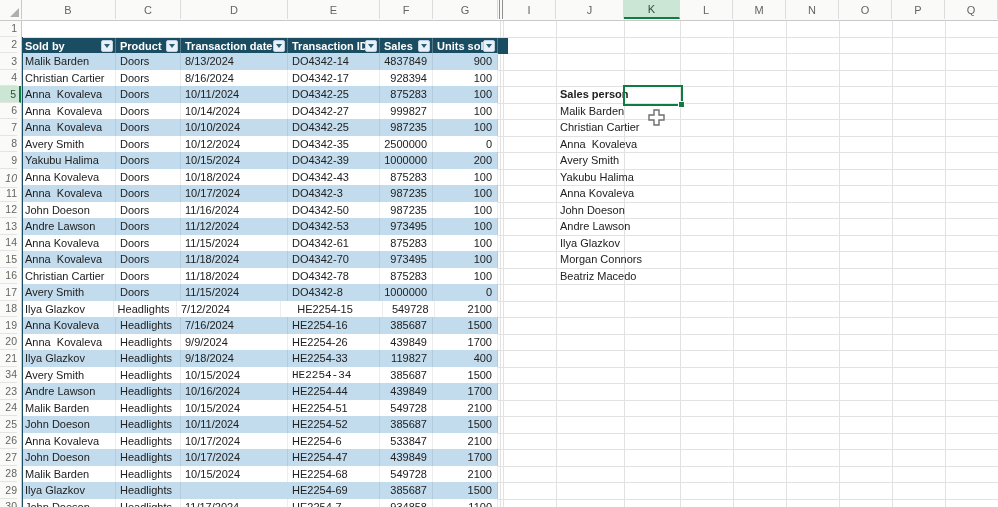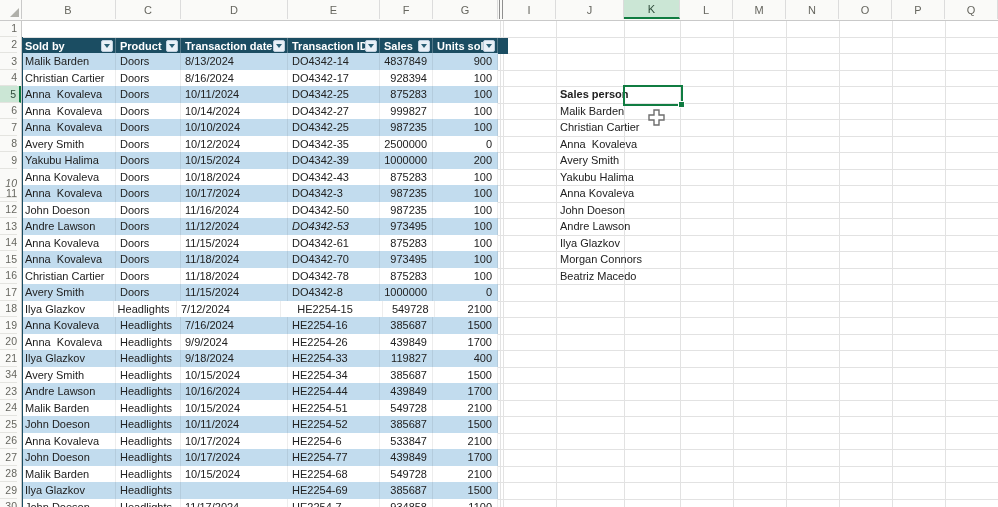--- a/index.html
+++ b/index.html
@@ -126,21 +126,21 @@
   <div id="gutter">
       <div class="rownum" style="top: 0px; height: 16.5px;">1</div>
       <div class="rownum" style="top: 16.5px; height: 16.5px;">2</div>
       <div class="rownum" style="top: 33px; height: 16.5px;">3</div>
       <div class="rownum" style="top: 49.5px; height: 16.5px;">4</div>
       <div class="rownum sel" style="top: 66px; height: 16.5px;">5</div>
       <div class="rownum" style="top: 82.5px; height: 16.5px;">6</div>
       <div class="rownum" style="top: 99px; height: 16.5px;">7</div>
       <div class="rownum" style="top: 115.5px; height: 16.5px;">8</div>
       <div class="rownum" style="top: 132px; height: 16.5px;">9</div>
-      <div class="rownum" style="top: 148.5px; height: 29px; font-style: italic;">10</div>
+      <div class="rownum" style="top: 148.5px; height: 19px; font-style: italic;">10</div>
       <div class="rownum" style="top: 165px; height: 16.5px;">11</div>
       <div class="rownum" style="top: 181.5px; height: 16.5px;">12</div>
       <div class="rownum" style="top: 198px; height: 16.5px;">13</div>
       <div class="rownum" style="top: 214.5px; height: 16.5px;">14</div>
       <div class="rownum" style="top: 231px; height: 16.5px;">15</div>
       <div class="rownum" style="top: 247.5px; height: 16.5px;">16</div>
       <div class="rownum" style="top: 264px; height: 16.5px;">17</div>
       <div class="rownum" style="top: 280.5px; height: 16.5px;">18</div>
       <div class="rownum" style="top: 297px; height: 16.5px;">19</div>
       <div class="rownum" style="top: 313.5px; height: 16.5px;">20</div>
@@ -242,21 +242,21 @@
         <div class="tcell" style="width: 65px;">Doors</div>
         <div class="tcell" style="width: 107px;">11/16/2024</div>
         <div class="tcell" style="width: 92px;">DO4342-50</div>
         <div class="tcell num" style="width: 53px;">987235</div>
         <div class="tcell num" style="width: 65px;">100</div>
       </div>
       <div class="trow band" style="top: 181.5px;">
         <div class="tcell" style="width: 95px;">Andre Lawson</div>
         <div class="tcell" style="width: 65px;">Doors</div>
         <div class="tcell" style="width: 107px;">11/12/2024</div>
-        <div class="tcell" style="width: 92px; font-style: italic;">DO4342-53</div>
+        <div class="tcell" style="width: 92px;">DO4342-53</div>
         <div class="tcell num" style="width: 53px;">973495</div>
         <div class="tcell num" style="width: 65px;">100</div>
       </div>
       <div class="trow plain" style="top: 198px;">
         <div class="tcell" style="width: 95px;">Anna Kovaleva</div>
         <div class="tcell" style="width: 65px;">Doors</div>
         <div class="tcell" style="width: 107px;">11/15/2024</div>
         <div class="tcell" style="width: 92px;">DO4342-61</div>
         <div class="tcell num" style="width: 53px;">875283</div>
         <div class="tcell num" style="width: 65px;">100</div>
@@ -314,21 +314,21 @@
         <div class="tcell" style="width: 65px;">Headlights</div>
         <div class="tcell" style="width: 107px;">9/18/2024</div>
         <div class="tcell" style="width: 92px;">HE2254-33</div>
         <div class="tcell num" style="width: 53px;">119827</div>
         <div class="tcell num" style="width: 65px;">400</div>
       </div>
       <div class="trow plain" style="top: 330px;">
         <div class="tcell" style="width: 95px;">Avery Smith</div>
         <div class="tcell" style="width: 65px;">Headlights</div>
         <div class="tcell" style="width: 107px;">10/15/2024</div>
-        <div class="tcell" style="width: 92px;">HE2254-34</div>
+        <div class="tcell" style="width: 92px; font-family: Liberation Mono, monospace;">HE2254-34</div>
         <div class="tcell num" style="width: 53px;">385687</div>
         <div class="tcell num" style="width: 65px;">1500</div>
       </div>
       <div class="trow band" style="top: 346.5px;">
         <div class="tcell" style="width: 95px;">Andre Lawson</div>
         <div class="tcell" style="width: 65px;">Headlights</div>
         <div class="tcell" style="width: 107px;">10/16/2024</div>
         <div class="tcell" style="width: 92px;">HE2254-44</div>
         <div class="tcell num" style="width: 53px;">439849</div>
         <div class="tcell num" style="width: 65px;">1700</div>
@@ -354,21 +354,21 @@
         <div class="tcell" style="width: 65px;">Headlights</div>
         <div class="tcell" style="width: 107px;">10/17/2024</div>
         <div class="tcell" style="width: 92px;">HE2254-6</div>
         <div class="tcell num" style="width: 53px;">533847</div>
         <div class="tcell num" style="width: 65px;">2100</div>
       </div>
       <div class="trow band" style="top: 412.5px;">
         <div class="tcell" style="width: 95px;">John Doeson</div>
         <div class="tcell" style="width: 65px;">Headlights</div>
         <div class="tcell" style="width: 107px;">10/17/2024</div>
-        <div class="tcell" style="width: 92px;">HE2254-77</div>
+        <div class="tcell" style="width: 92px;">HE2254-47</div>
         <div class="tcell num" style="width: 53px;">439849</div>
         <div class="tcell num" style="width: 65px;">1700</div>
       </div>
       <div class="trow plain" style="top: 429px;">
         <div class="tcell" style="width: 95px;">Malik Barden</div>
         <div class="tcell" style="width: 65px;">Headlights</div>
         <div class="tcell" style="width: 107px;">10/15/2024</div>
         <div class="tcell" style="width: 92px;">HE2254-68</div>
         <div class="tcell num" style="width: 53px;">549728</div>
         <div class="tcell num" style="width: 65px;">2100</div>

